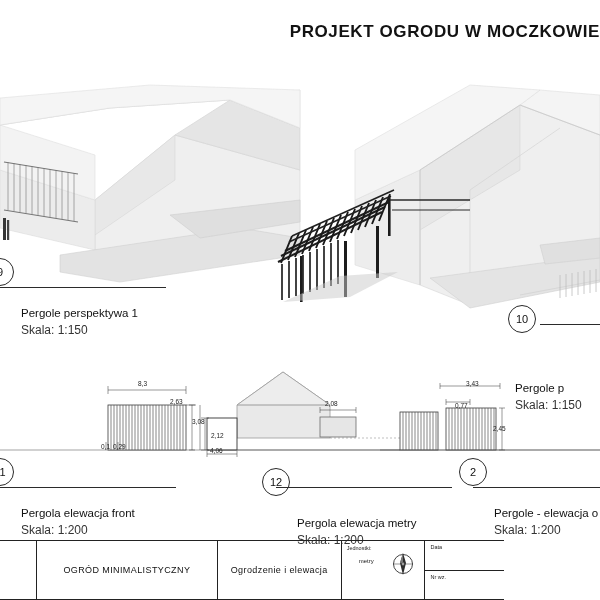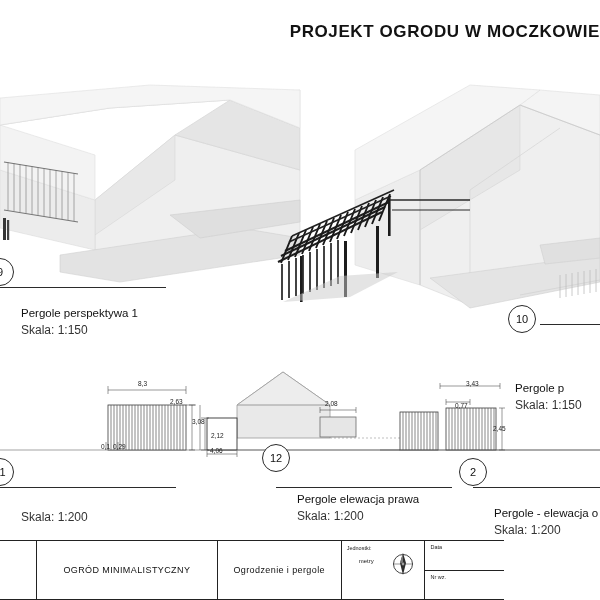--- a/index.html
+++ b/index.html
@@ -441,50 +441,51 @@
 
 <div class="dim-text" style="left:325px; top:400px;">2,08</div>
 
 <div class="dim-text" style="left:466px; top:380px;">3,43</div>
 <div class="dim-text" style="left:455px; top:402px;">0,77</div>
 <div class="dim-text" style="left:493px; top:425px;">2,45</div>
 
 <div class="callout" style="left:-14px; top:458px;">
   <div class="bubble">11</div>
   <div class="callout-text">
+    <div class="callout-name">Pergola elewacja front</div>
     <div class="callout-scale">Skala: 1:200</div>
   </div>
 </div>
 <div class="callout-rule" style="left:0px; top:487px; width:176px;"></div>
 
-<div class="callout" style="left:262px; top:444px;">
+<div class="callout" style="left:262px; top:468px;">
   <div class="bubble">12</div>
   <div class="callout-text">
-    <div class="callout-name">Pergole elewacja prawa</div>
+    <div class="callout-name">Pergola elewacja metry</div>
     <div class="callout-scale">Skala: 1:200</div>
   </div>
 </div>
 <div class="callout-rule" style="left:276px; top:487px; width:176px;"></div>
 
 <div class="callout" style="left:459px; top:458px;">
   <div class="bubble">2</div>
   <div class="callout-text">
     <div class="callout-name">Pergole - elewacja o</div>
     <div class="callout-scale">Skala: 1:200</div>
   </div>
 </div>
 <div class="callout-rule" style="left:473px; top:487px; width:127px;"></div>
 
 <div class="titleblock">
   <div class="tb-cell tb-c1"></div>
   <div class="tb-cell tb-c2">
     <span class="tb-label-main">OGRÓD MINIMALISTYCZNY</span>
   </div>
   <div class="tb-cell tb-c3">
-    <span class="tb-label-main">Ogrodzenie i pergole</span>
+    <span class="tb-label-main">Ogrodzenie i elewacja</span>
   </div>
   <div class="tb-cell tb-c4">
     <span class="tb-small">Jednostki:</span>
     <span class="tb-unit">metry</span>
     <span class="compass">
       <svg width="30" height="30" viewBox="0 0 30 30">
         <circle cx="15" cy="15" r="9.5" fill="none" stroke="#2e2e2e" stroke-width="0.9"></circle>
         <path d="M15 4 L18 14 L15 26 L12 14 Z" fill="#2e2e2e"></path>
         <path d="M15 4 L12 14 L15 15 Z" fill="#777"></path>
         <circle cx="15" cy="15" r="1.4" fill="#fff" stroke="#2e2e2e" stroke-width="0.6"></circle>

